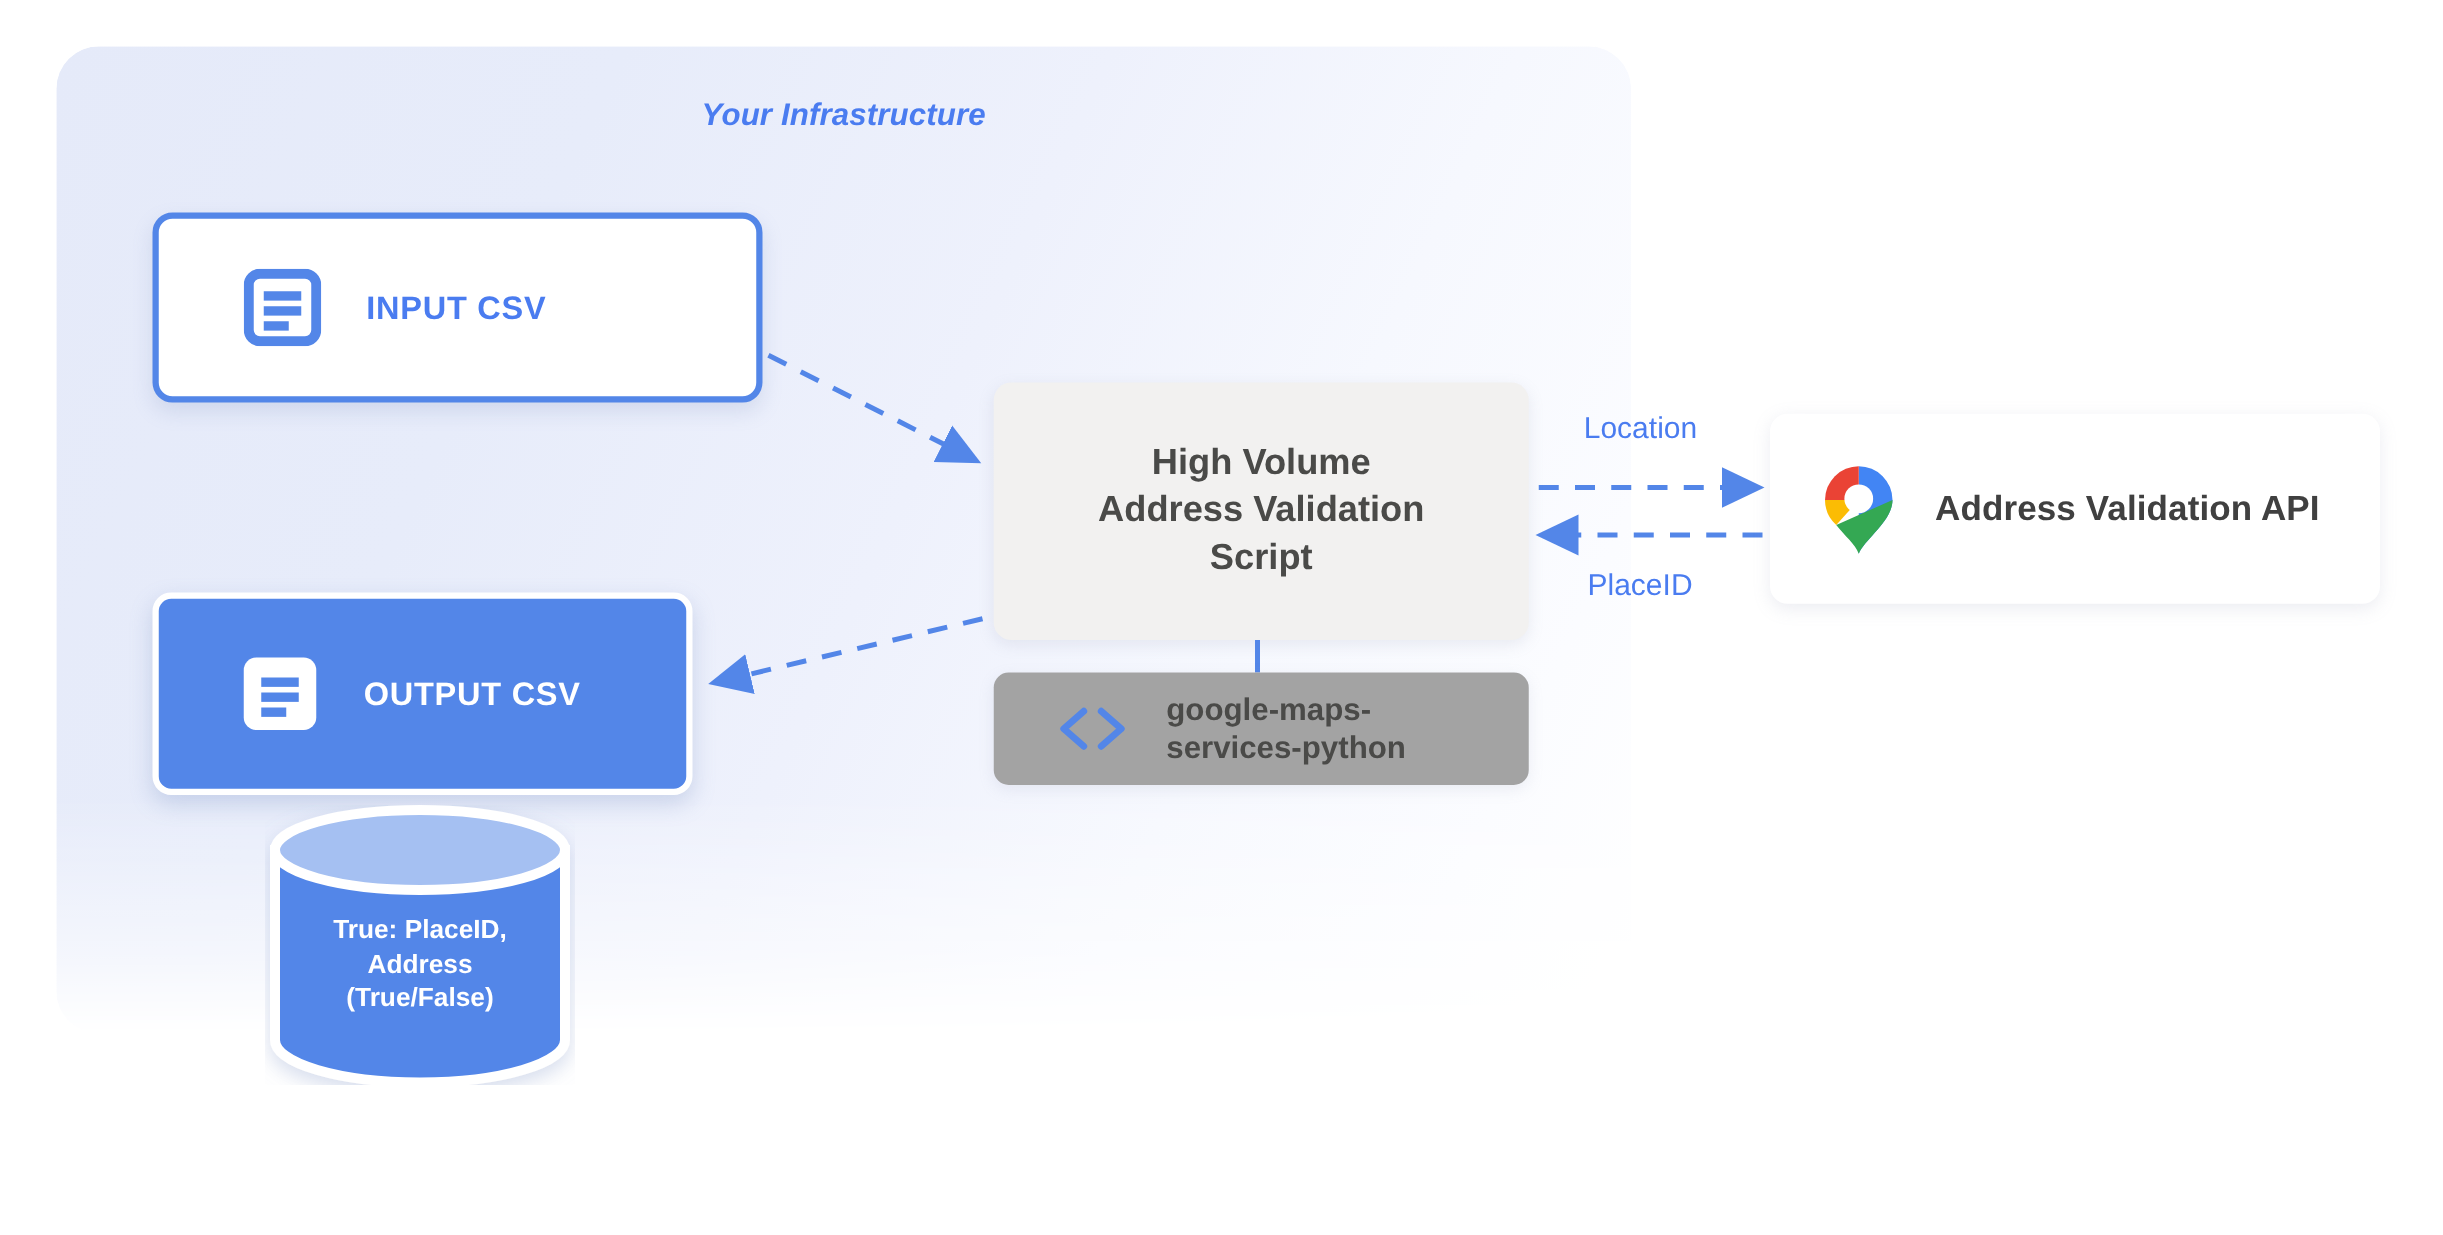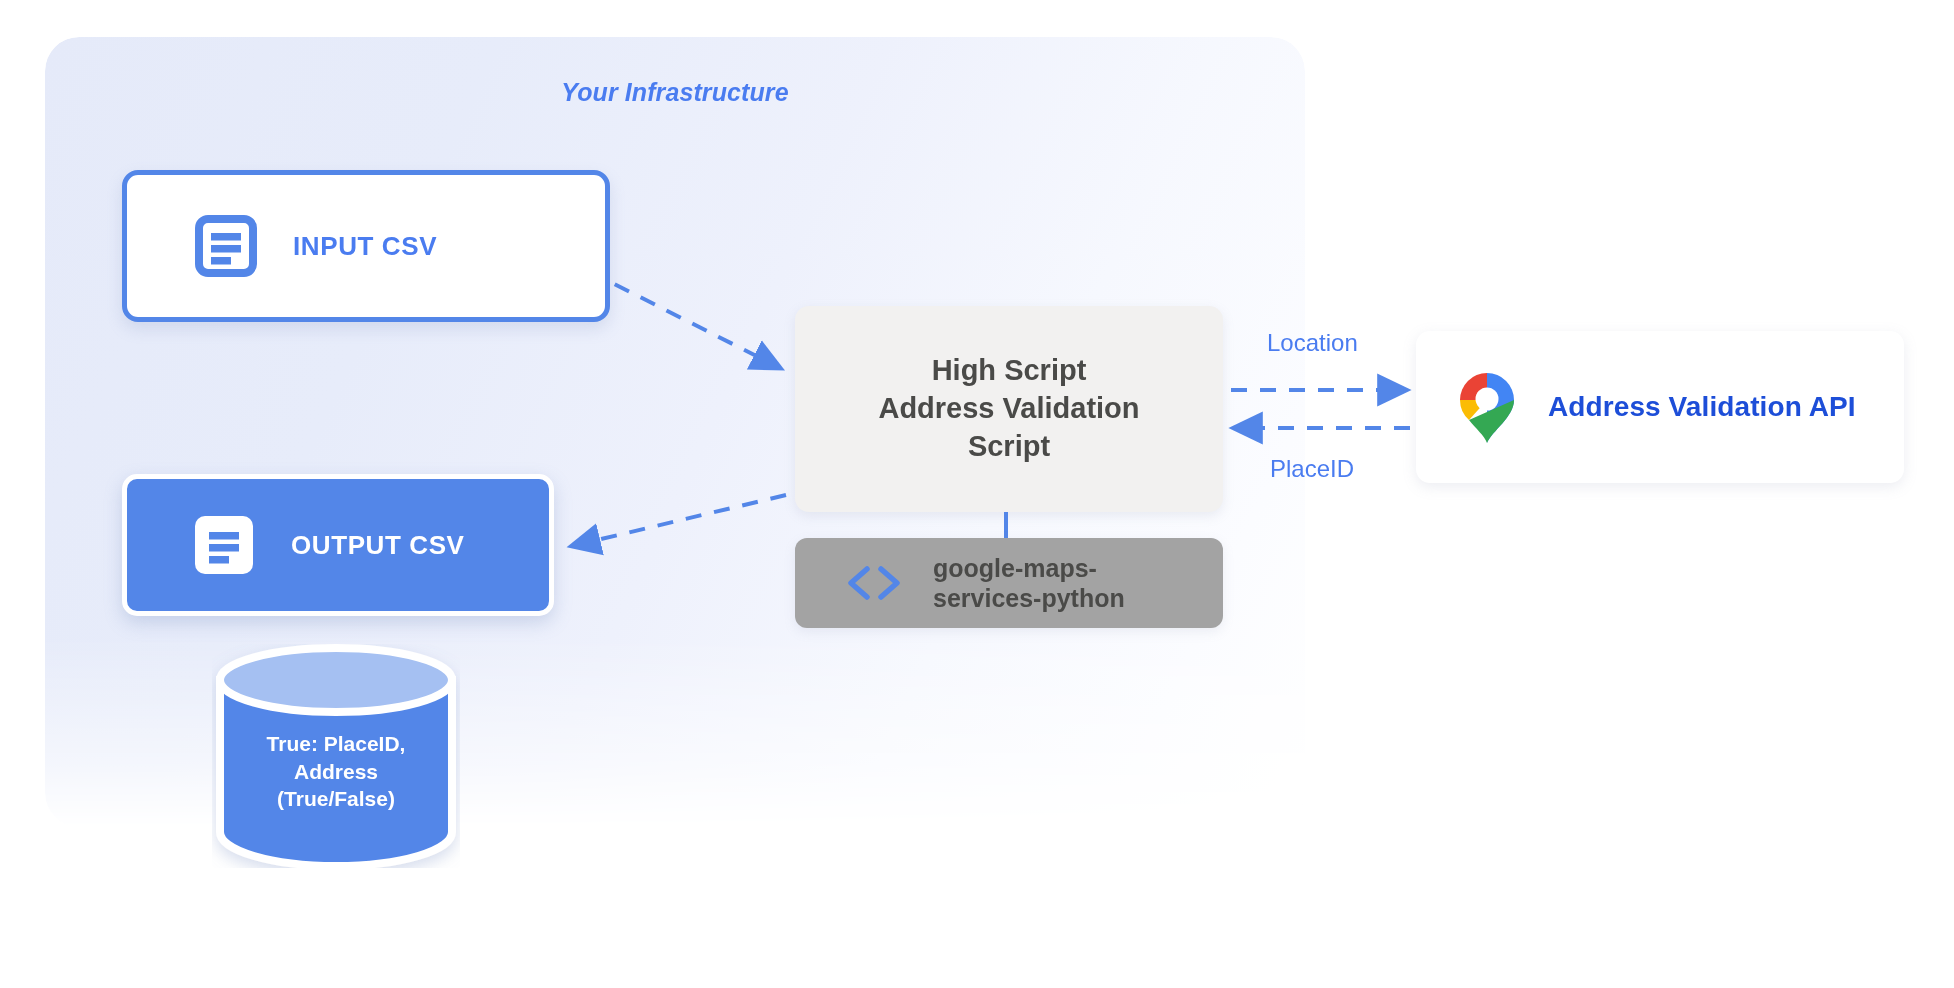--- a/index.html
+++ b/index.html
@@ -81,21 +81,21 @@
     font-weight: bold;
     color: #4a7cf0;
     letter-spacing: 0.6px;
   }
 
   
   #output-csv {
     left: 122px;
     top: 474px;
     width: 432px;
-    height: 142px;
+    height: 162px;
     background: #5386e8;
     border: 5px solid #ffffff;
     border-radius: 15px;
     box-shadow: 0 7px 18px rgba(110,135,190,0.28);
     padding-left: 66px;
   }
   #output-csv .label {
     margin-left: 36px;
     font-size: 26px;
     font-weight: bold;
@@ -175,21 +175,21 @@
     display: flex;
     align-items: center;
     padding-left: 40px;
     box-sizing: border-box;
     box-shadow: 0 4px 14px rgba(140,150,180,0.17);
   }
   #api-box .api-label {
     margin-left: 30px;
     font-size: 28px;
     font-weight: bold;
-    color: #1d4ed8;
+    color: #404040;
     letter-spacing: 0.1px;
   }
   .pin-icon { width: 62px; height: 76px; flex: 0 0 62px; }
 
   
   #database {
     position: absolute;
     left: 212px;
     top: 644px;
     width: 248px;
@@ -269,21 +269,21 @@
       <rect x="2" y="2" width="58" height="58" rx="10" ry="10" fill="#ffffff"></rect>
       <rect x="16" y="18" width="30" height="7.5" fill="#5386e8"></rect>
       <rect x="16" y="30" width="30" height="7.5" fill="#5386e8"></rect>
       <rect x="16" y="42" width="20" height="7.5" fill="#5386e8"></rect>
     </svg>
     <span class="label">OUTPUT CSV</span>
   </div>
 
   <div id="script-box">
     <div class="script-text">
-      <div>High Script</div>
+      <div>High Volume</div>
       <div>Address Validation</div>
       <div>Script</div>
     </div>
   </div>
 
   <div id="script-lib-connector"></div>
 
   <div id="library-box">
     <svg class="code-icon" viewBox="0 0 62 40">
       <path d="M24 6 L8 20 L24 34" fill="none" stroke="#5386e8" stroke-width="5.5" stroke-linecap="round" stroke-linejoin="round"></path>

